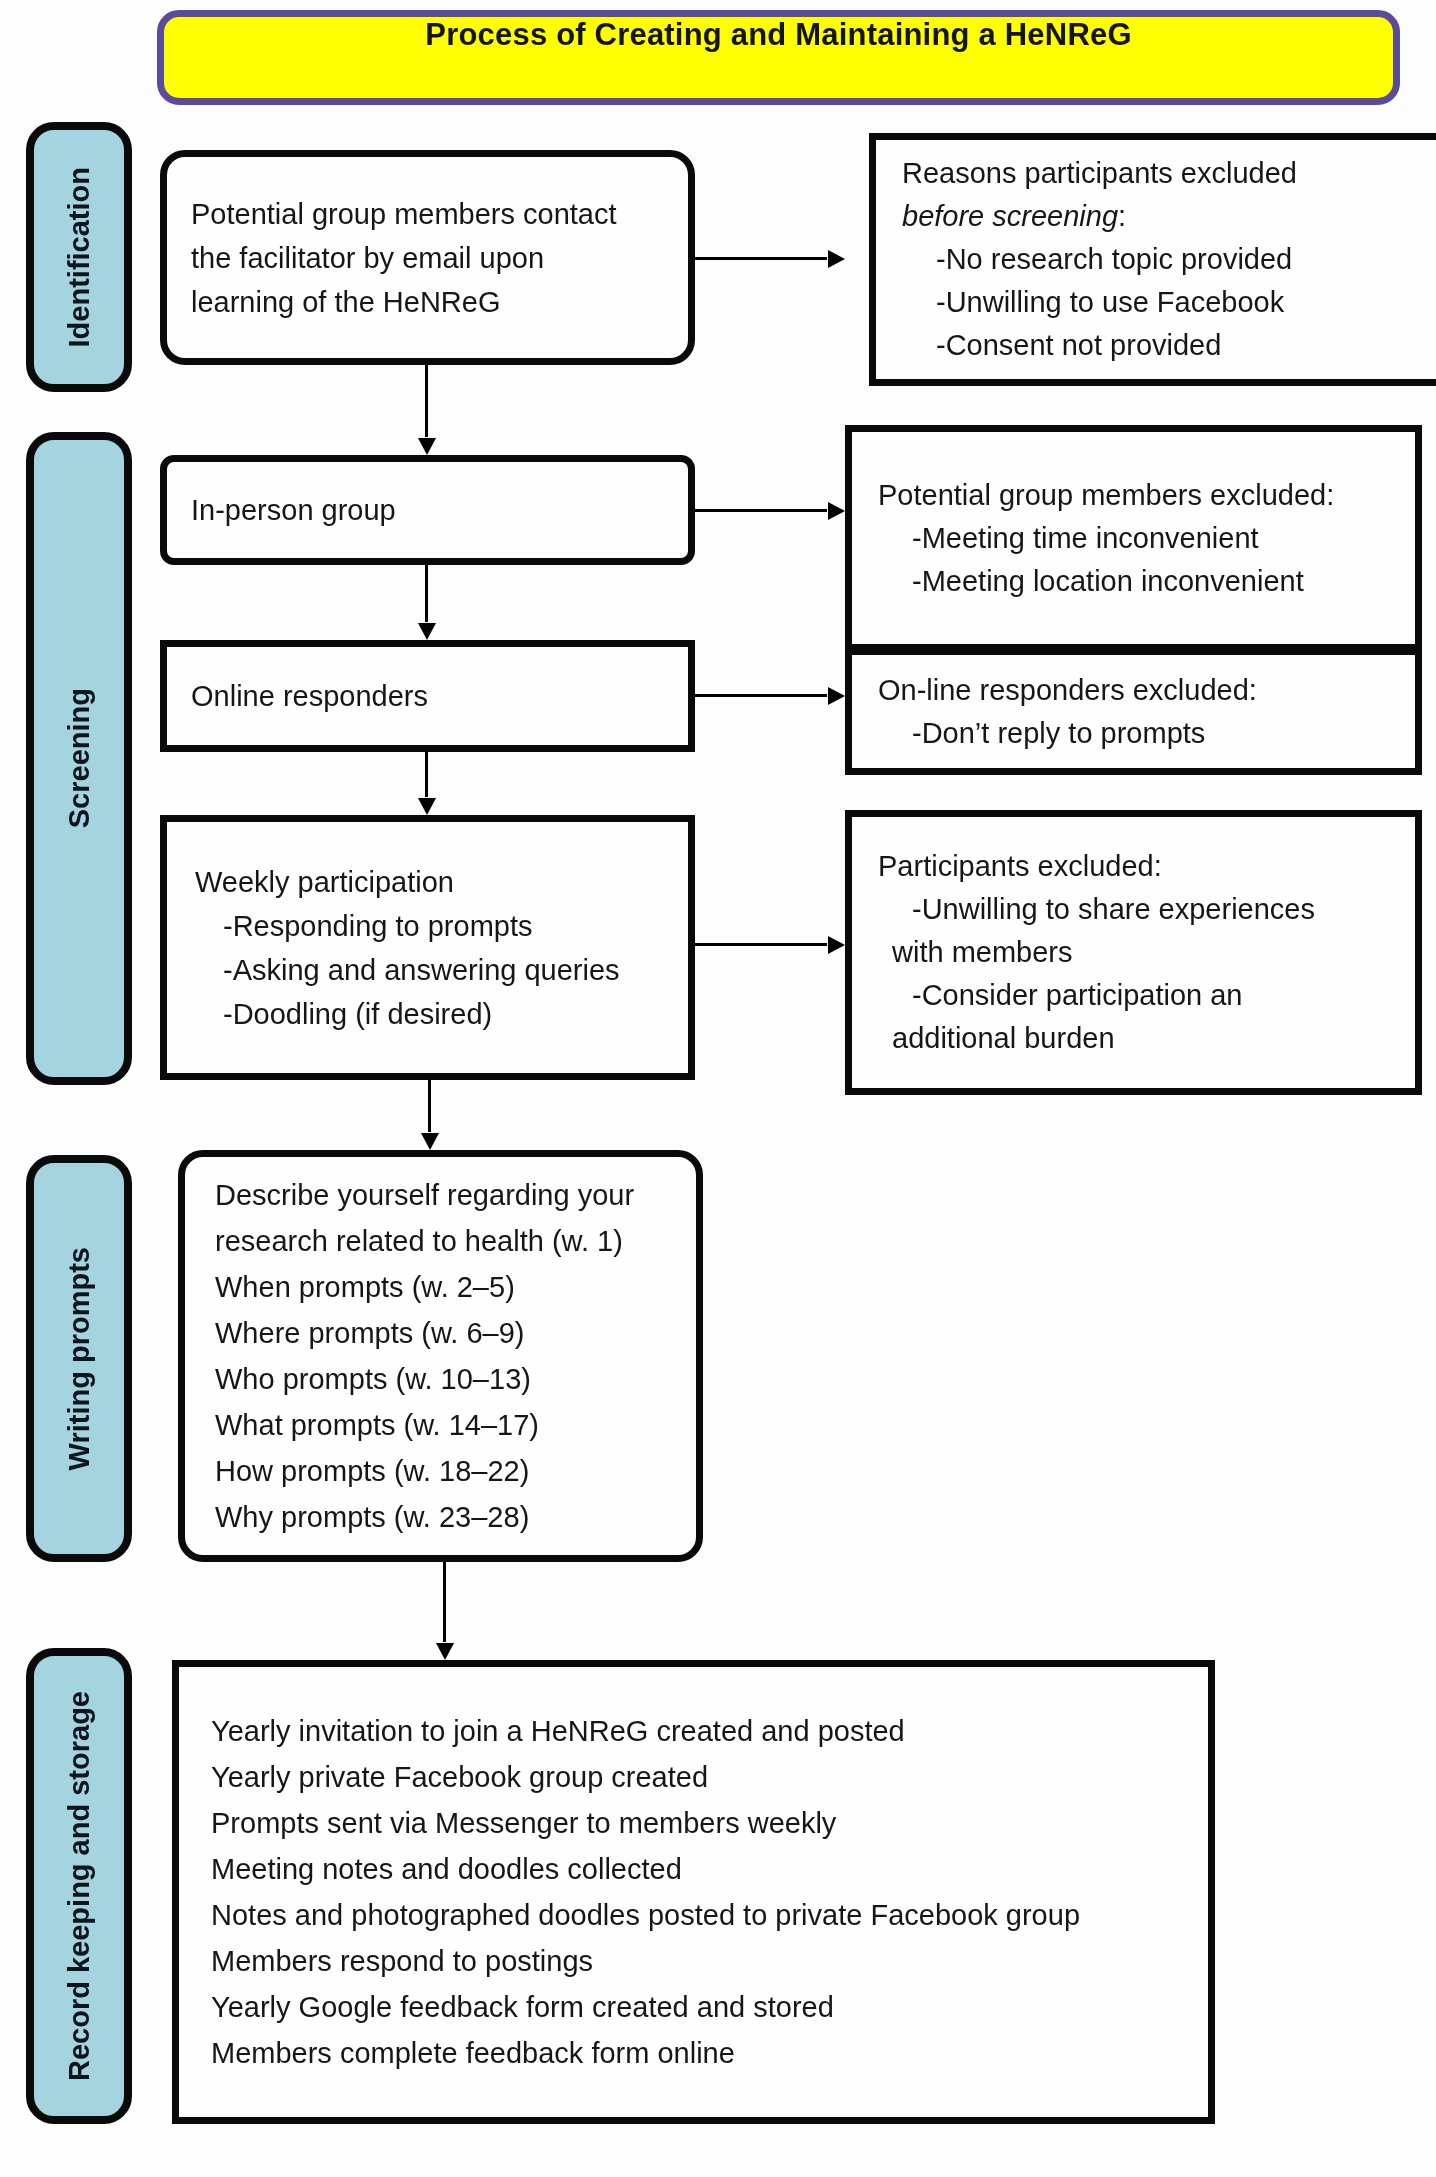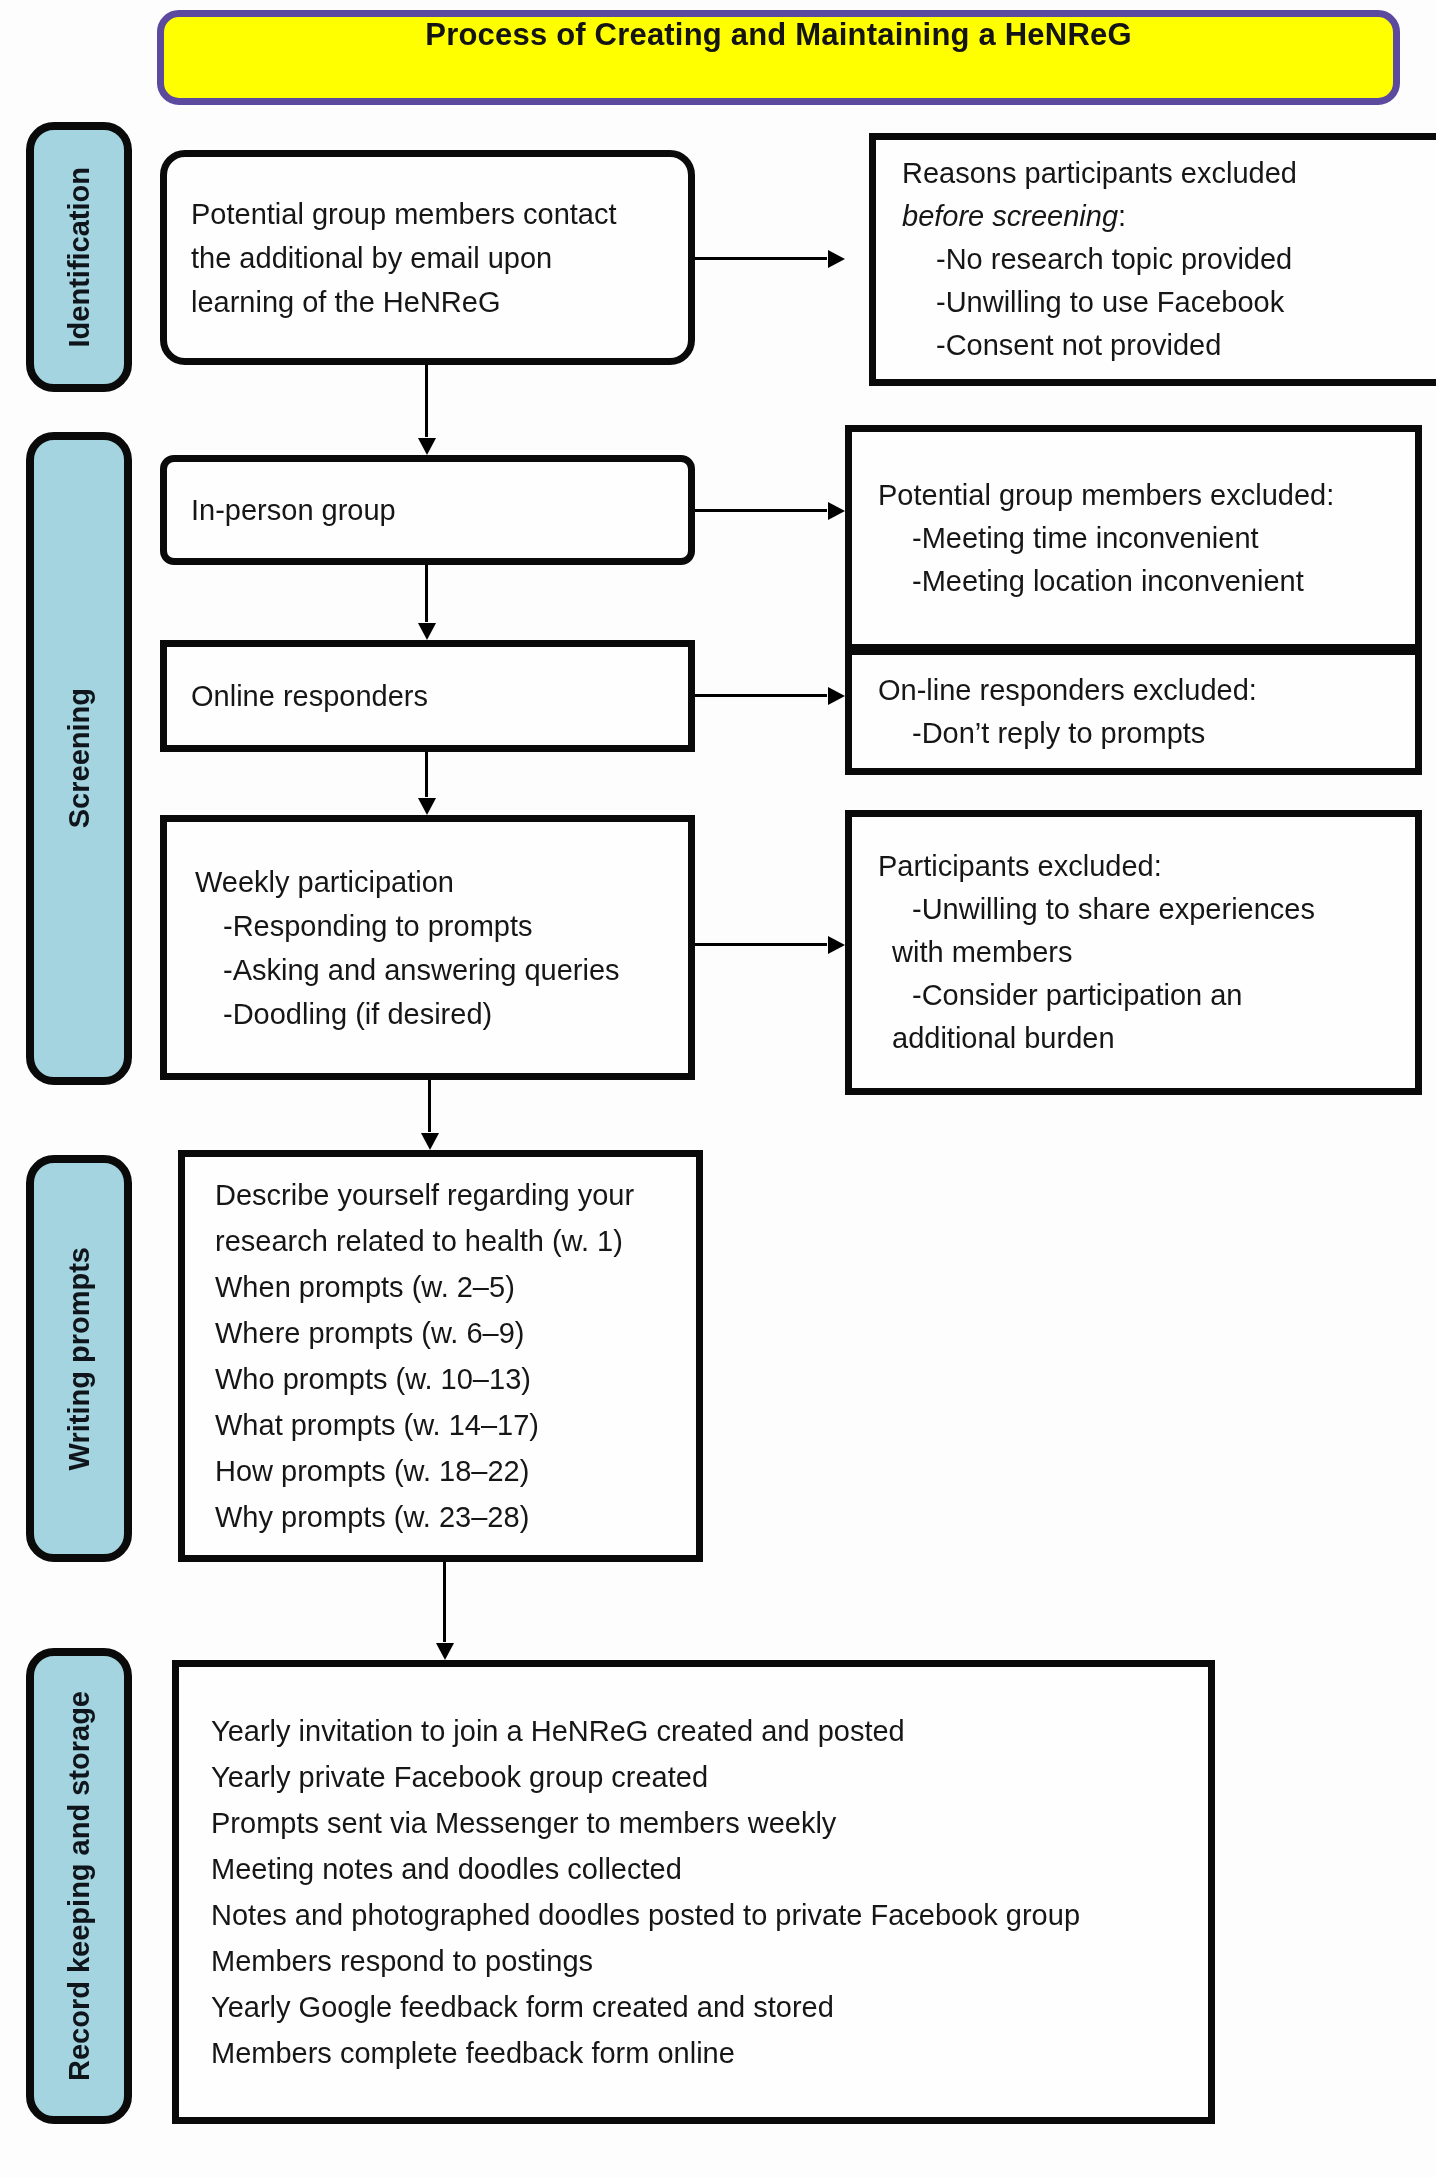--- a/index.html
+++ b/index.html
@@ -27,21 +27,21 @@
   
   .box {
     position:absolute; background:#fefefe; border:7px solid #0a0a0a;
     box-sizing:border-box; display:flex; flex-direction:column; justify-content:center;
     font-size:29px; line-height:44px; color:#161616;
   }
   .box .ln { padding-left:24px; }
   .box .heading { padding-left:28px; }
   .box .bullet { padding-left:56px; }
 
-  .box.prompts-box { line-height:46px; }
+  .box.prompts-box { line-height:46px;border-radius:25px; }
   .box.prompts-box .ln { padding-left:30px; }
   .box.record-box { line-height:46px; }
   .box.record-box .ln { padding-left:32px; }
 
   .box.excl { line-height:43px; }
   .box.excl .heading { padding-left:26px; }
   .box.excl .bullet { padding-left:60px; }
   .box.excl .cont { padding-left:40px; }
   .it { font-style:italic; }
 
@@ -76,21 +76,21 @@
   </div>
   <div class="stage" style="top:1155px; height:407px;">
     <span class="vtext">Writing prompts</span>
   </div>
   <div class="stage" style="top:1648px; height:476px;">
     <span class="vtext">Record keeping and storage</span>
   </div>
 
   <div class="box" style="left:160px; top:150px; width:535px; height:215px;border-radius:25px;">
     <div class="ln">Potential group members contact</div>
-    <div class="ln">the additional by email upon</div>
+    <div class="ln">the facilitator by email upon</div>
     <div class="ln">learning of the HeNReG</div>
   </div>
 
   <div class="box" style="left:160px; top:455px; width:535px; height:110px;border-radius:14px;">
     <div class="ln">In-person group</div>
   </div>
 
   <div class="box" style="left:160px; top:640px; width:535px; height:112px;">
     <div class="ln">Online responders</div>
   </div>

